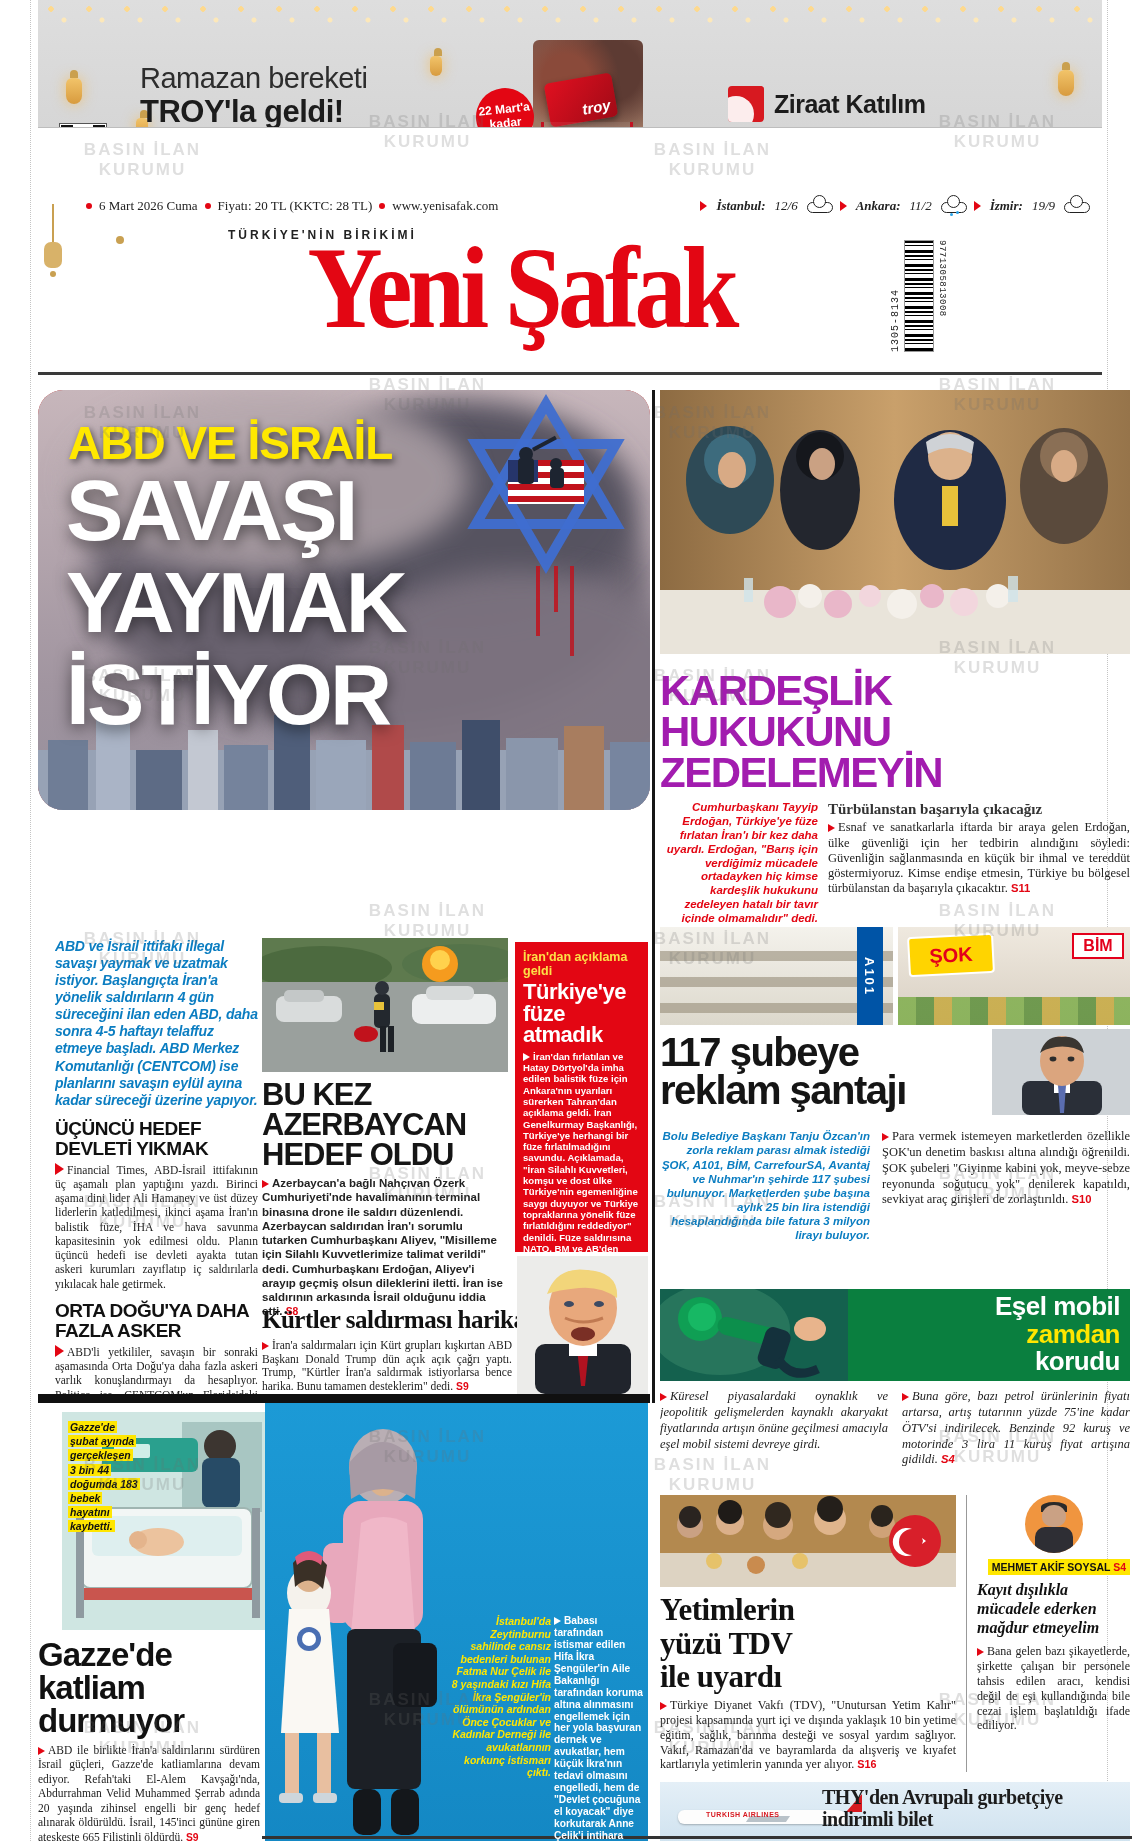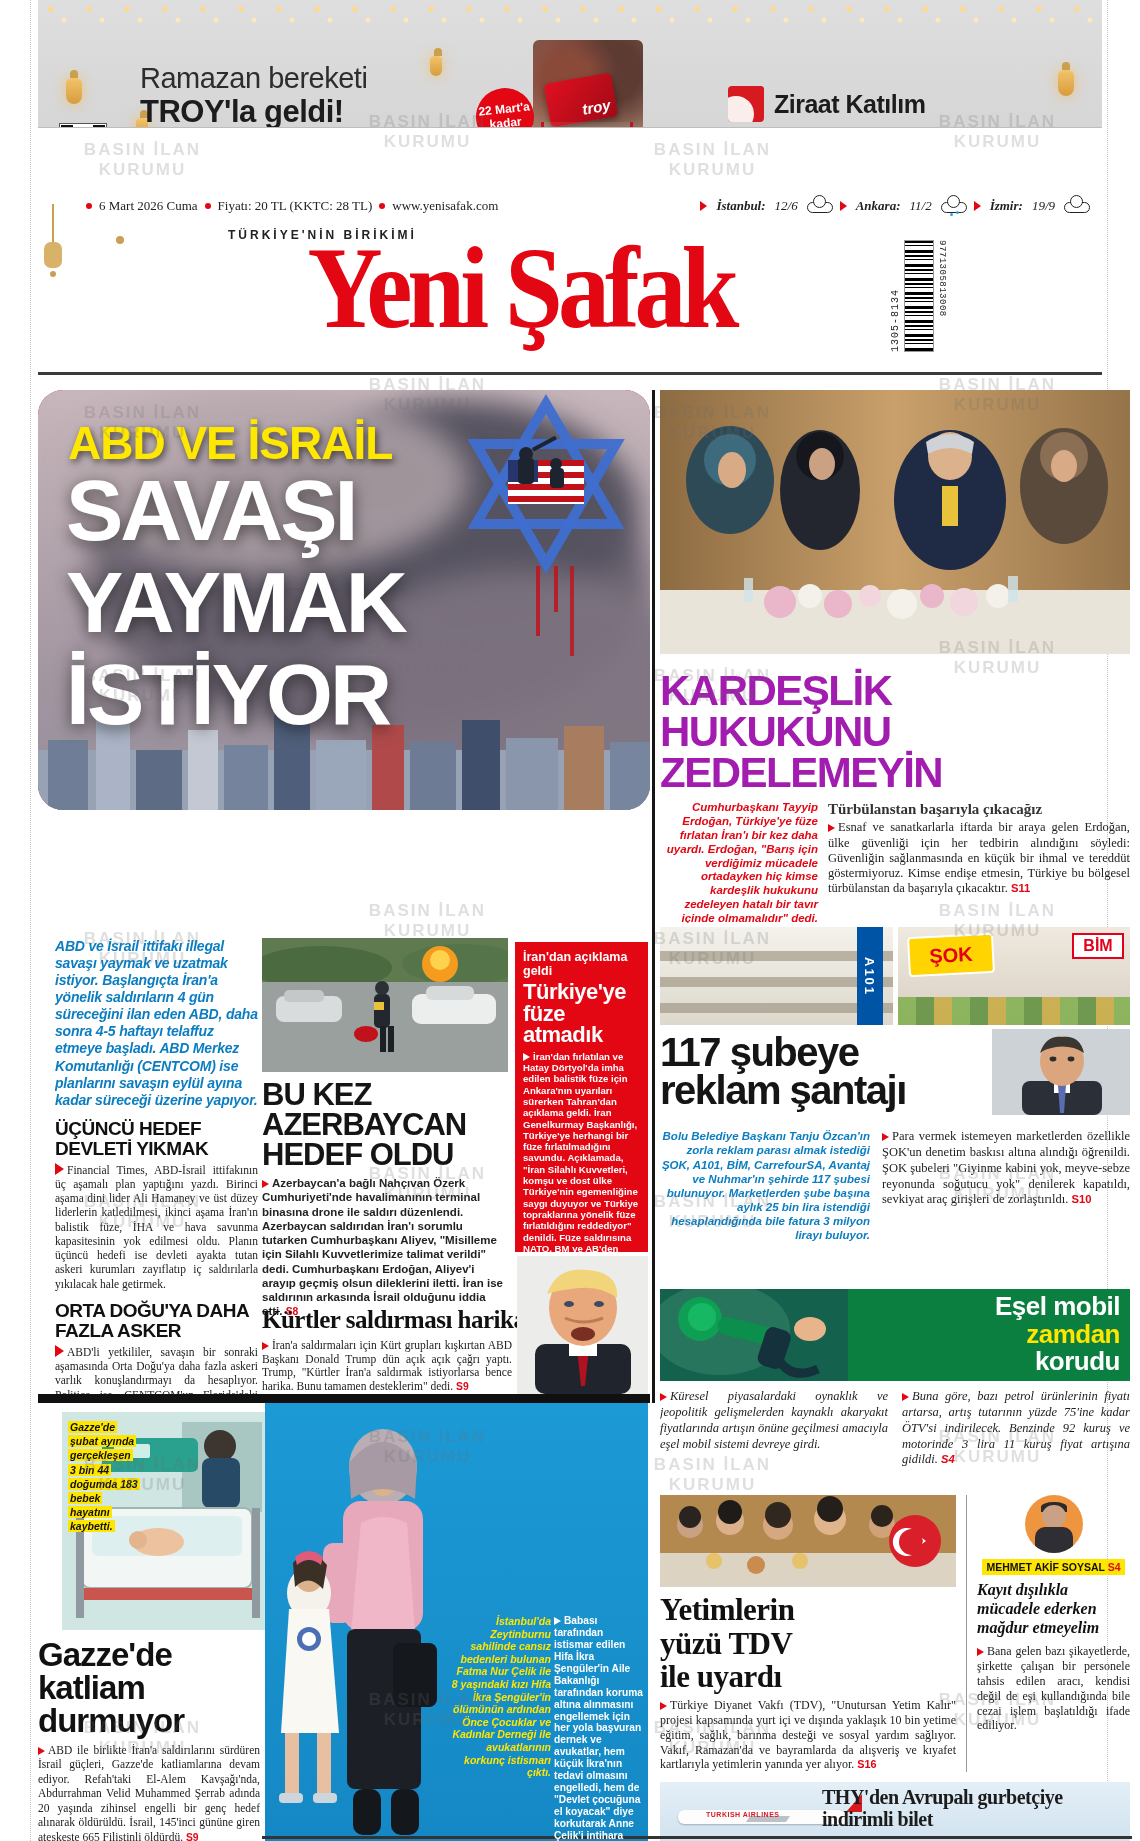--- a/index.html
+++ b/index.html
@@ -85,21 +85,21 @@
   .arr.sm { border-left-width:7px; border-top-width:4.5px; border-bottom-width:4.5px; }
   .arr.white { border-left-color:#fff; }
   .pref { color:var(--red); font-weight:900; font-family:"Liberation Sans",sans-serif; font-size:.9em; }
 
   .midcol { left:262px; top:938px; width:246px; }
   .carphoto { width:246px; height:134px; background:#8f948f; position:relative; overflow:hidden; }
   .mid-h { font-size:31px; font-weight:900; color:#151515; line-height:.97; letter-spacing:-1px; margin-top:8px; }
   .mid-b { font-size:11.5px; font-weight:600; color:#222; line-height:1.24; margin-top:6px; text-align:left; }
 
   .redbox { left:515px; top:942px; width:133px; height:310px; background:var(--red); color:#fff; padding:8px 8px; overflow:hidden; }
-  .rb-kick { color:#ffffff; font-weight:bold; font-size:12.5px; margin-bottom:3px; }
+  .rb-kick { color:#fde047; font-weight:bold; font-size:12.5px; margin-bottom:3px; }
   .rb-h { font-weight:900; font-size:22px; line-height:.98; letter-spacing:-.5px; margin-bottom:5px; }
   .rb-b { font-weight:bold; font-size:9.6px; line-height:1.18; }
 
   .kurtler { left:262px; top:1306px; width:392px; }
   .kur-h { font-family:"Liberation Serif",serif; font-weight:bold; font-size:25px; color:#111; letter-spacing:-.5px; white-space:nowrap; }
   .kur-b { width:250px; font-family:"Liberation Serif",serif; font-size:11.5px; line-height:1.18; color:#222; margin-top:5px; text-align:justify; }
   .trumpphoto { left:517px; top:1256px; width:131px; height:138px; background:#e9e9e7; overflow:hidden; }
 
   .vdivider { left:652px; top:390px; width:3px; height:1013px; background:#151515; }
   .blackbar { left:38px; top:1394px; width:612px; height:9px; background:#101010; }
@@ -533,21 +533,21 @@
         </div>
         <p class="tdv-b"><span class="arr sm"></span><span>Türkiye Diyanet Vakfı (TDV), "Unutursan Yetim Kalır" projesi kapsamında yurt içi ve dışında yaklaşık 10 bin yetime eğitim, sağlık, barınma desteği ve sosyal yardım sağlıyor. Vakıf, Ramazan'da ve bayramlarda da alışveriş ve kıyafet kartlarıyla yetimlerin yanında yer alıyor. </span><span class="pref">S16</span></p>
       </div>
       <div class="col-div"></div>
       <div class="colmn">
         <div class="avatar">
           <div class="av-hair"></div>
             <div class="av-head"></div>
             <div class="av-body"></div>
         </div>
-        <div style="text-align:center;">
+        <div style="text-align:right;">
           <span class="col-name"><span>MEHMET AKİF SOYSAL </span><span class="pref">S4</span></span>
         </div>
         <div class="col-title">Kayıt dışılıkla mücadele ederken mağdur etmeyelim</div>
         <p class="col-body"><span class="arr sm"></span><span>Bana gelen bazı şikayetlerde, şirkette çalışan bir personele tahsis edilen aracı, kendisi değil de eşi kullandığında bile cezai işlem başlatıldığı ifade ediliyor.</span></p>
       </div>
     </div>
 
     <div class="thy">
       <div class="plane">
         <div class="p-body"></div>

